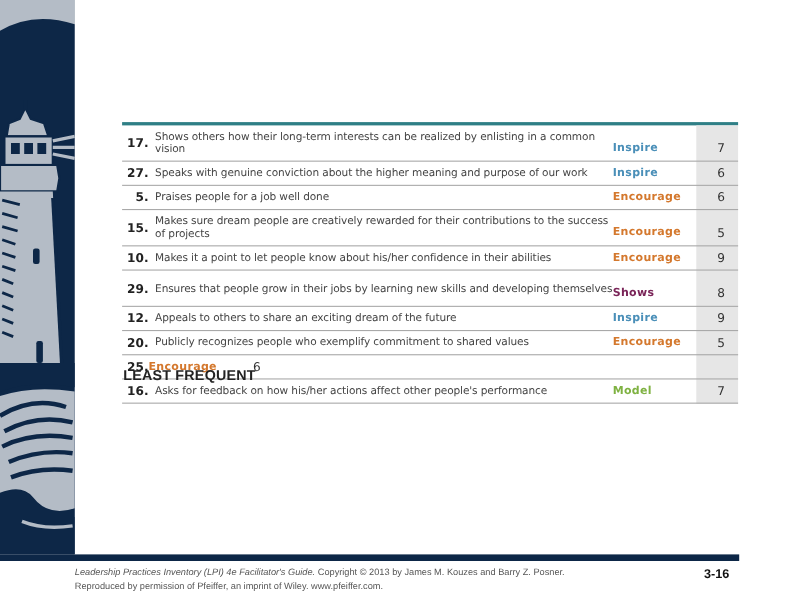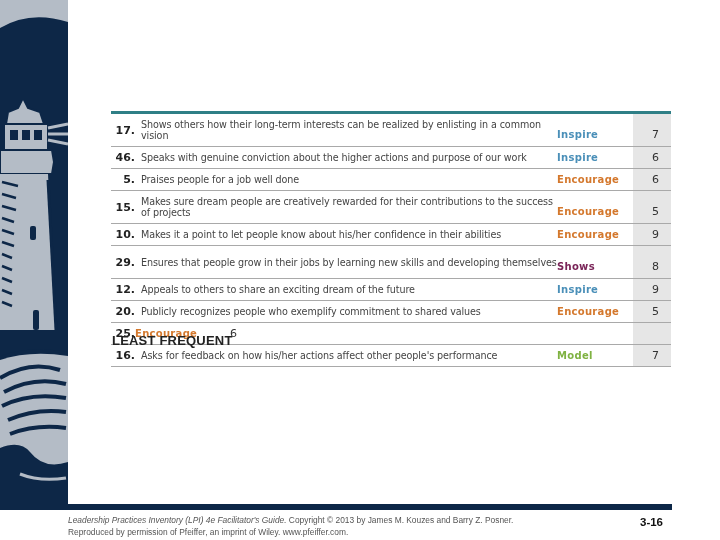--- a/index.html
+++ b/index.html
@@ -103,22 +103,22 @@
 <div class="table">
   <div class="score-col-bg"></div>
   <div id="rows">
       <div class="row tall">
         <span class="num">17.</span>
         <span class="stmt">Shows others how their long-term interests can be realized by enlisting in a common vision</span>
         <span class="practice" style="color: rgb(74, 143, 184);">Inspire</span>
         <span class="score">7</span>
       </div>
       <div class="row short">
-        <span class="num">46.</span>
-        <span class="stmt">Speaks with genuine conviction about the higher actions and purpose of our work</span>
+        <span class="num">27.</span>
+        <span class="stmt">Speaks with genuine conviction about the higher meaning and purpose of our work</span>
         <span class="practice" style="color: rgb(74, 143, 184);">Inspire</span>
         <span class="score">6</span>
       </div>
       <div class="row short">
         <span class="num">5.</span>
         <span class="stmt">Praises people for a job well done</span>
         <span class="practice" style="color: rgb(212, 120, 45);">Encourage</span>
         <span class="score">6</span>
       </div>
       <div class="row tall">

